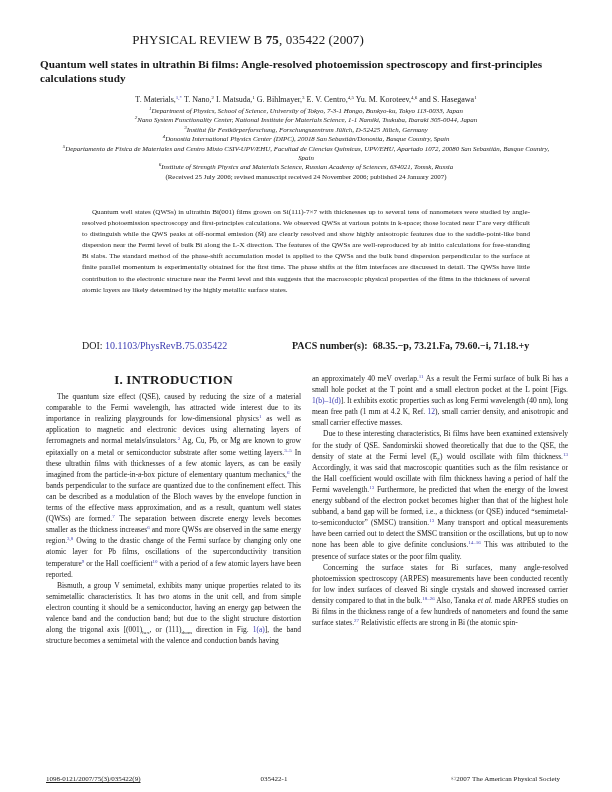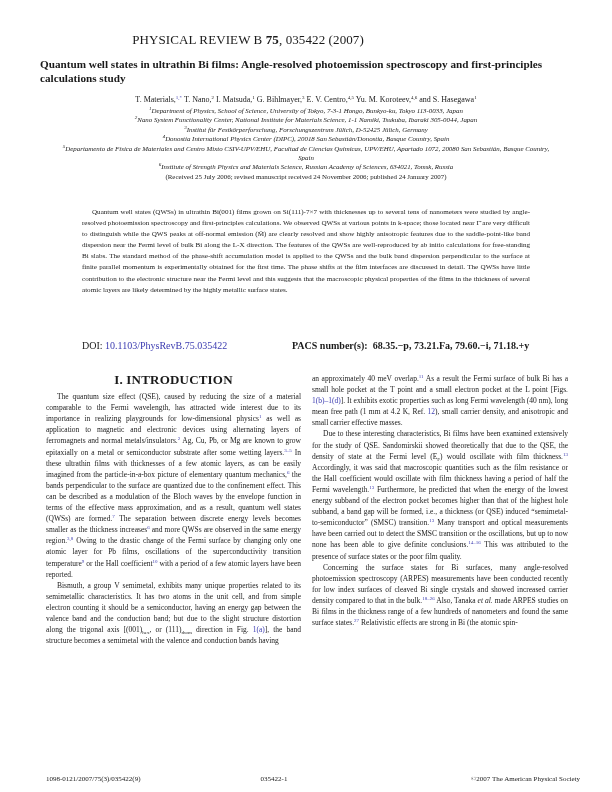--- a/index.html
+++ b/index.html
@@ -17,23 +17,23 @@
   .link { color: #3a3ab0; }
   .col { font-size: 7.5px; line-height: 11.1px; text-align: justify; }
   .col-left { top: 374px; left: 46px; width: 255px; }
   .col-right { top: 373px; left: 312px; width: 256px; }
   .sec-head { text-align: center; font-weight: bold; font-size: 13px; margin-bottom: 6px; letter-spacing: 0.2px; }
   .para { text-indent: 11px; margin: 0; }
   .para.noindent { text-indent: 0; }
   sup { font-size: 5px; line-height: 0; vertical-align: 3px; }
   sub { font-size: 5px; line-height: 0; vertical-align: -1.5px; }
   .footer { top: 775px; font-size: 7px; }
-  .footer-left { left: 46px; }
+  .footer-left { left: 46px; text-decoration: underline; }
   .footer-center { left: 0; width: 548px; text-align: center; }
-  .footer-right { right: 32px; }
+  .footer-right { right: 52px; }
 </style>
 </head>
 <body>
 
 <div class="abs running-head">
   <span>PHYSICAL REVIEW B</span>
   <b>75</b><span>, 035422 (2007)</span>
 </div>
 
 <div class="abs title">Quantum well states in ultrathin Bi films: Angle-resolved photoemission spectroscopy and first-principles calculations study</div>

